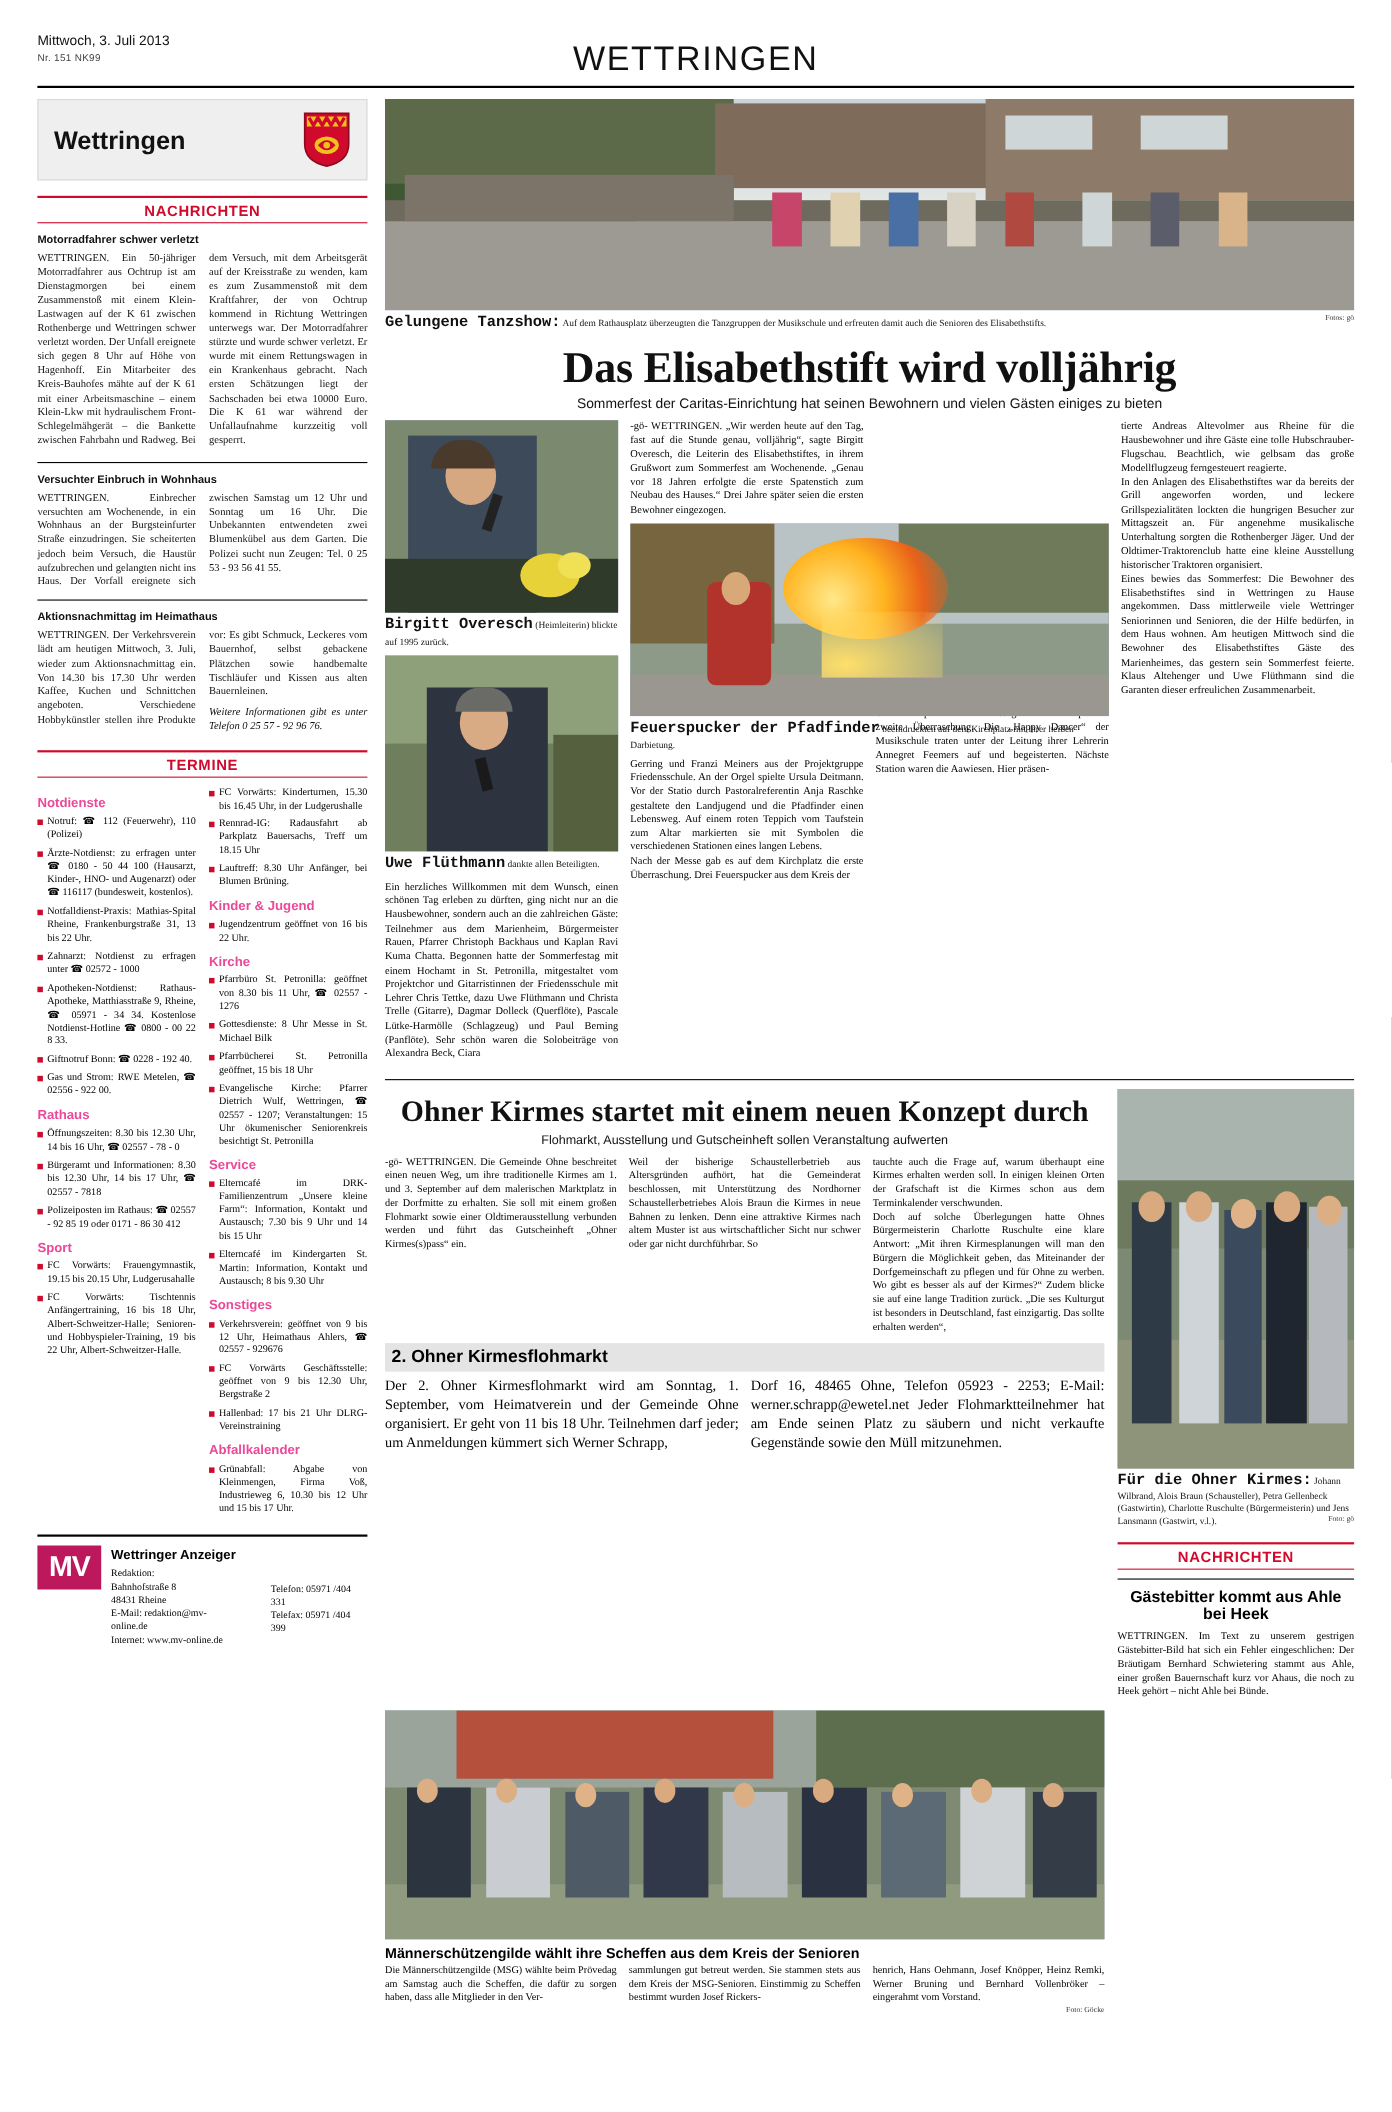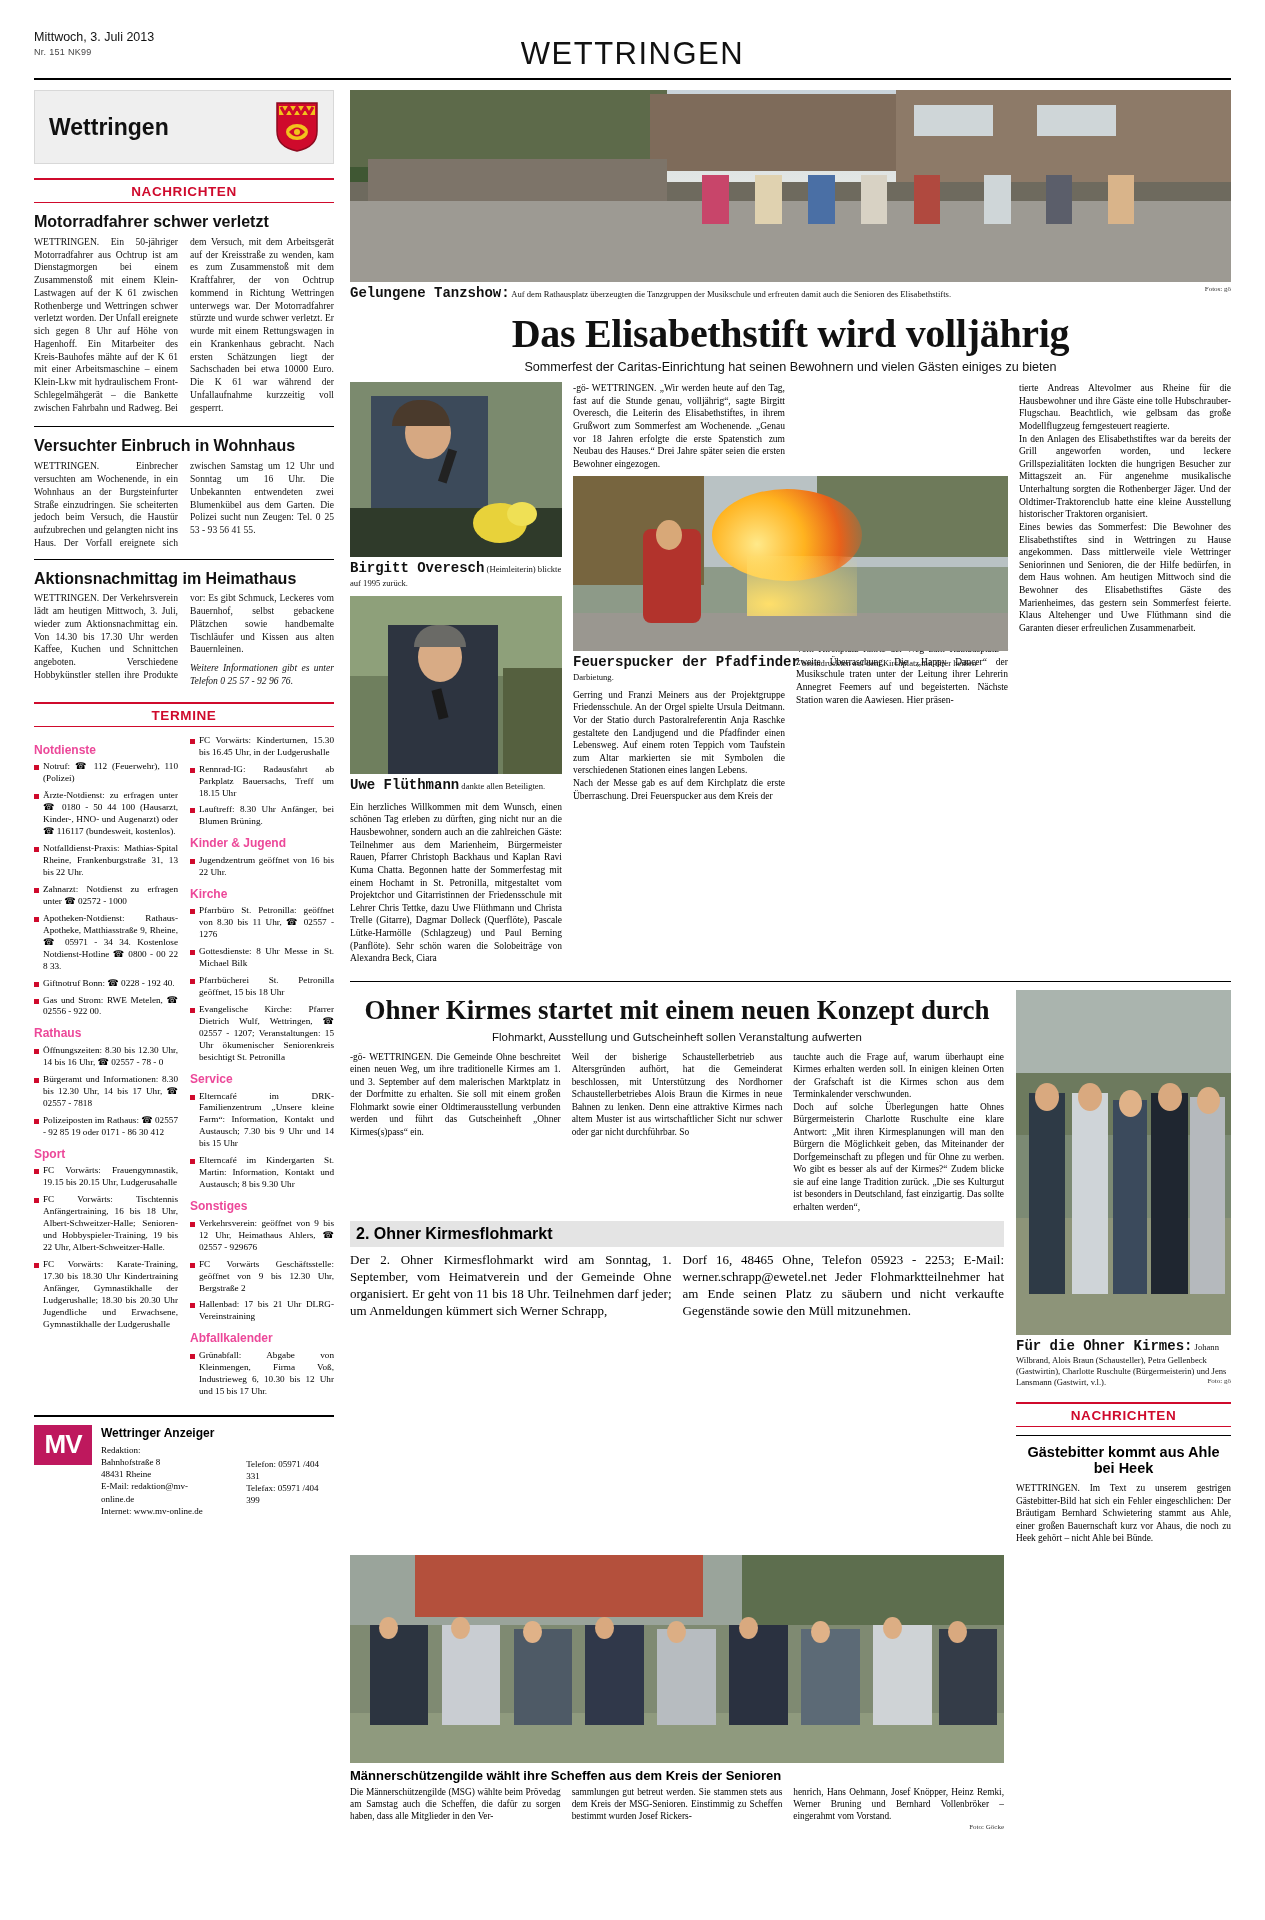--- a/index.html
+++ b/index.html
@@ -15,21 +15,21 @@
   
   .content{display:flex;margin-top:10px;}
   .col-left{width:300px;flex:0 0 300px;}
   .col-main{flex:1;padding-left:16px;}
   
   .village-box{border:1px solid #d8d8d8;background:#efefef;height:74px;display:flex;align-items:center;justify-content:space-between;padding:0 14px;box-sizing:border-box;}
   .village-name{font-family:"Liberation Sans",sans-serif;font-weight:bold;font-size:23px;color:#111;}
   .crest{width:44px;height:52px;position:relative;}
   .crest svg{display:block;}
   .sect-head{font-family:"Liberation Sans",sans-serif;font-weight:bold;font-size:13.5px;color:#cf0a2c;text-align:center;letter-spacing:.6px;border-top:2px solid #cf0a2c;border-bottom:1px solid #cf0a2c;margin:14px 0 8px 0;padding:4px 0 3px 0;}
-  .art-title{font-family:"Liberation Sans",sans-serif;font-weight:bold;font-size:16px;color:#111;margin:10px 0 5px 0;line-height:1.12;}
+  .art-title{font-family:"Liberation Sans",sans-serif;font-weight:bold;font-size:10px;color:#111;margin:10px 0 5px 0;line-height:1.12;}
   .twocol{column-count:2;column-gap:12px;font-size:9.6px;line-height:1.33;text-align:justify;hyphens:auto;color:#111;}
   .twocol p{margin:0 0 6px 0;}
   .rule{border-top:1px solid #000;margin:9px 0 0 0;}
   
   .termine{display:flex;gap:12px;font-size:9.2px;line-height:1.3;}
   .tcol{flex:1;}
   .t-h{font-family:"Liberation Sans",sans-serif;font-weight:bold;color:#ec4899;font-size:12px;margin:8px 0 3px 0;}
   .t-item{margin:0 0 5px 0;padding-left:9px;position:relative;text-align:justify;}
   .t-item:before{content:"";position:absolute;left:0;top:4px;width:5px;height:5px;background:#cf0a2c;}
   
@@ -127,21 +127,20 @@
           <div class="t-item">Gas und Strom: RWE Metelen, ☎ 02556 - 922 00.</div>
 
           <div class="t-h">Rathaus</div>
           <div class="t-item">Öffnungszeiten: 8.30 bis 12.30 Uhr, 14 bis 16 Uhr, ☎ 02557 - 78 - 0</div>
           <div class="t-item">Bürgeramt und Informationen: 8.30 bis 12.30 Uhr, 14 bis 17 Uhr, ☎ 02557 - 7818</div>
           <div class="t-item">Polizeiposten im Rathaus: ☎ 02557 - 92 85 19 oder 0171 - 86 30 412</div>
 
           <div class="t-h">Sport</div>
           <div class="t-item">FC Vorwärts: Frauengymnastik, 19.15 bis 20.15 Uhr, Ludgerusahalle</div>
           <div class="t-item">FC Vorwärts: Tischtennis Anfängertraining, 16 bis 18 Uhr, Albert-Schweitzer-Halle; Senioren- und Hobbyspieler-Training, 19 bis 22 Uhr, Albert-Schweitzer-Halle.</div>
-          <div class="t-item">FC Vorwärts: Karate-Training, 17.30 bis 18.30 Uhr Kindertraining Anfänger, Gymnastikhalle der Ludgerushalle; 18.30 bis 20.30 Uhr Jugendliche und Erwachsene, Gymnastikhalle der Ludgerushalle</div>
         </div>
 
         <div class="tcol">
           <div class="t-item">FC Vorwärts: Kinderturnen, 15.30 bis 16.45 Uhr, in der Ludgerushalle</div>
           <div class="t-item">Rennrad-IG: Radausfahrt ab Parkplatz Bauersachs, Treff um 18.15 Uhr</div>
           <div class="t-item">Lauftreff: 8.30 Uhr Anfänger, bei Blumen Brüning.</div>
 
           <div class="t-h">Kinder &amp; Jugend</div>
           <div class="t-item">Jugendzentrum geöffnet von 16 bis 22 Uhr.</div>
 

